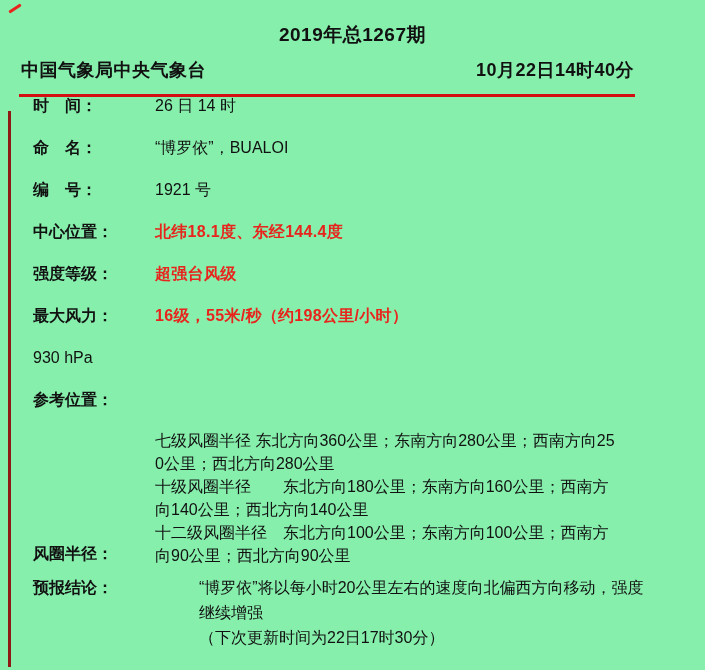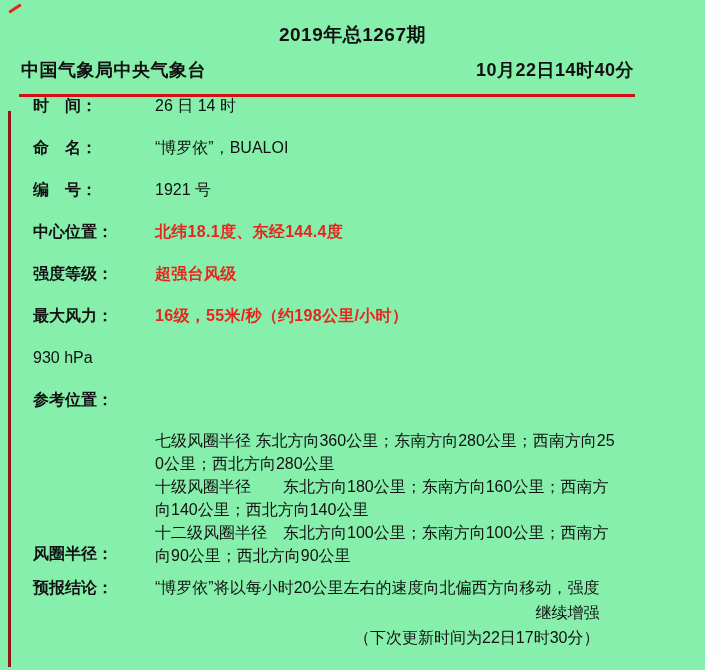--- a/index.html
+++ b/index.html
@@ -42,22 +42,22 @@
   .row{display:flex;margin-bottom:16px;}
   .row .label{
     width:122px;flex-shrink:0;
     font-weight:bold;line-height:26px;white-space:nowrap;
   }
   .row .value{line-height:26px;}
   .row .value .line{white-space:nowrap;}
   .row.red .value{color:#e8251d;font-weight:bold;letter-spacing:0.3px;}
   .row.compact{margin-bottom:8px;align-items:flex-end;}
   .row.compact .value{line-height:23px;}
-  .row.roomy{margin-bottom:4px;}
-  .row.roomy .value{line-height:25px;text-align:right;}
+  .row.roomy{margin-bottom:4px;gap:44px;}
+  .row.roomy .value{line-height:25px;}
 </style>
 </head>
 <body>
 
 <div class="page">
   <div class="corner-mark"></div>
 
   <div class="issue-title">2019年总1267期</div>
 
   <div class="masthead">

